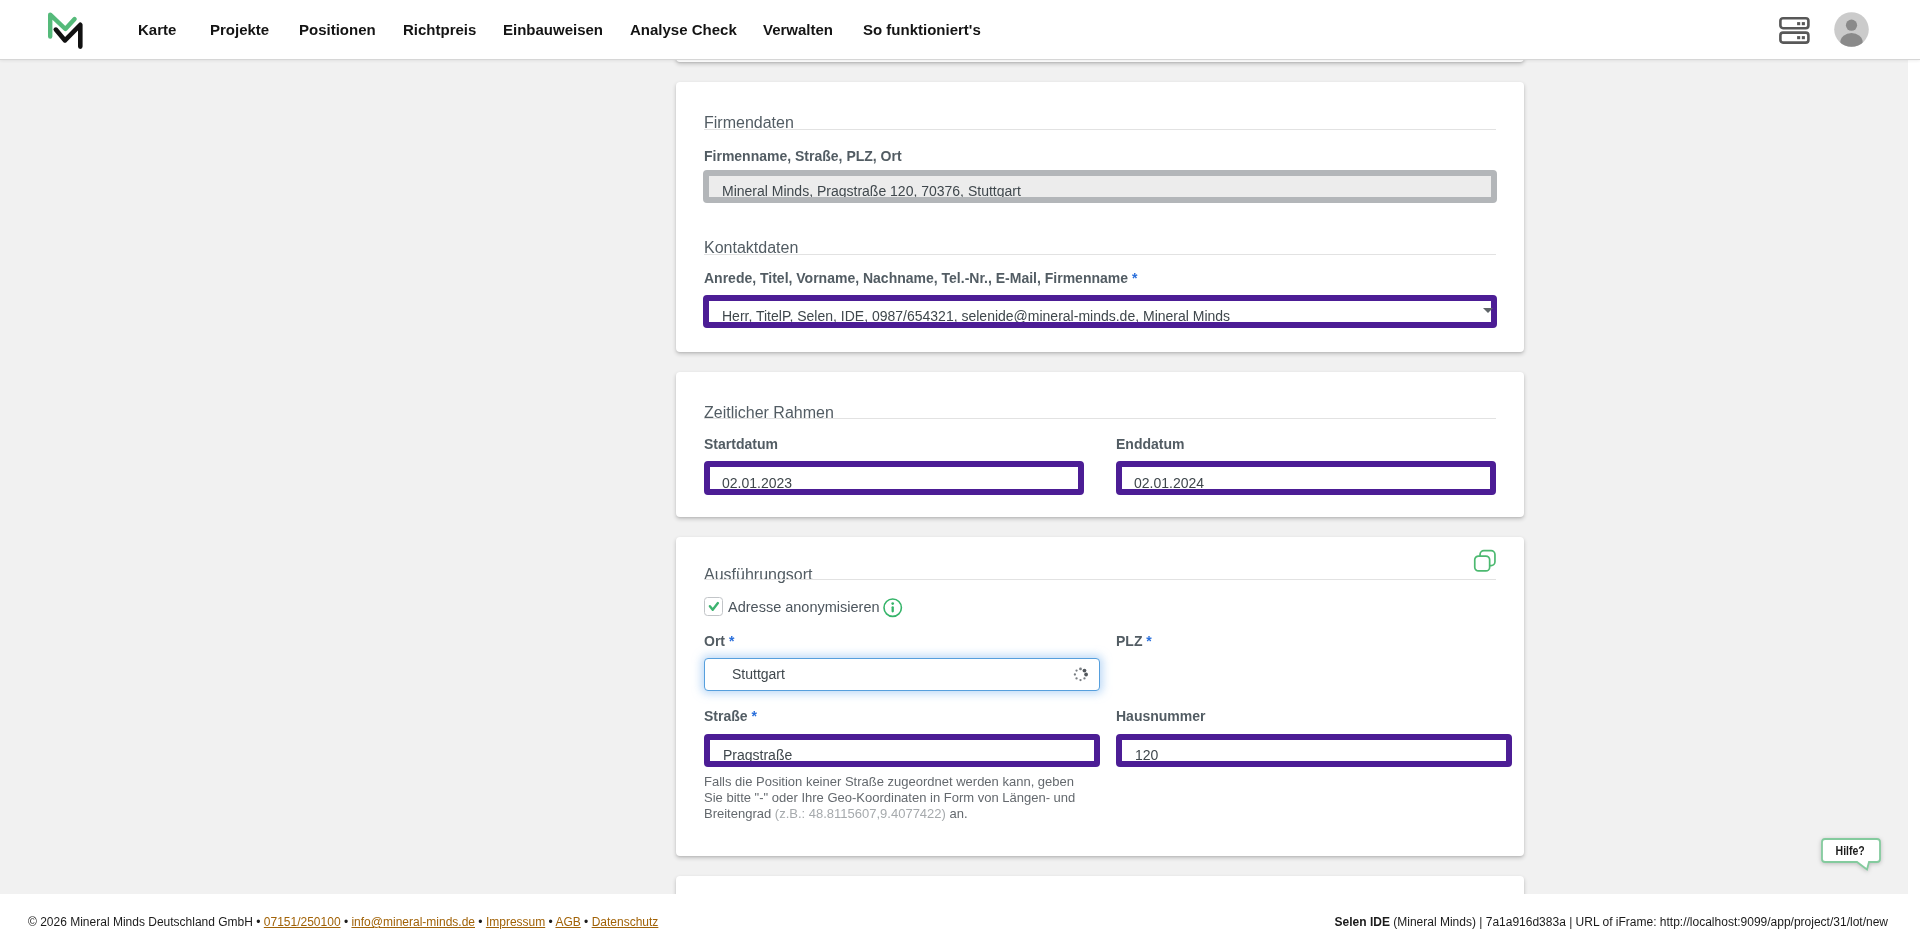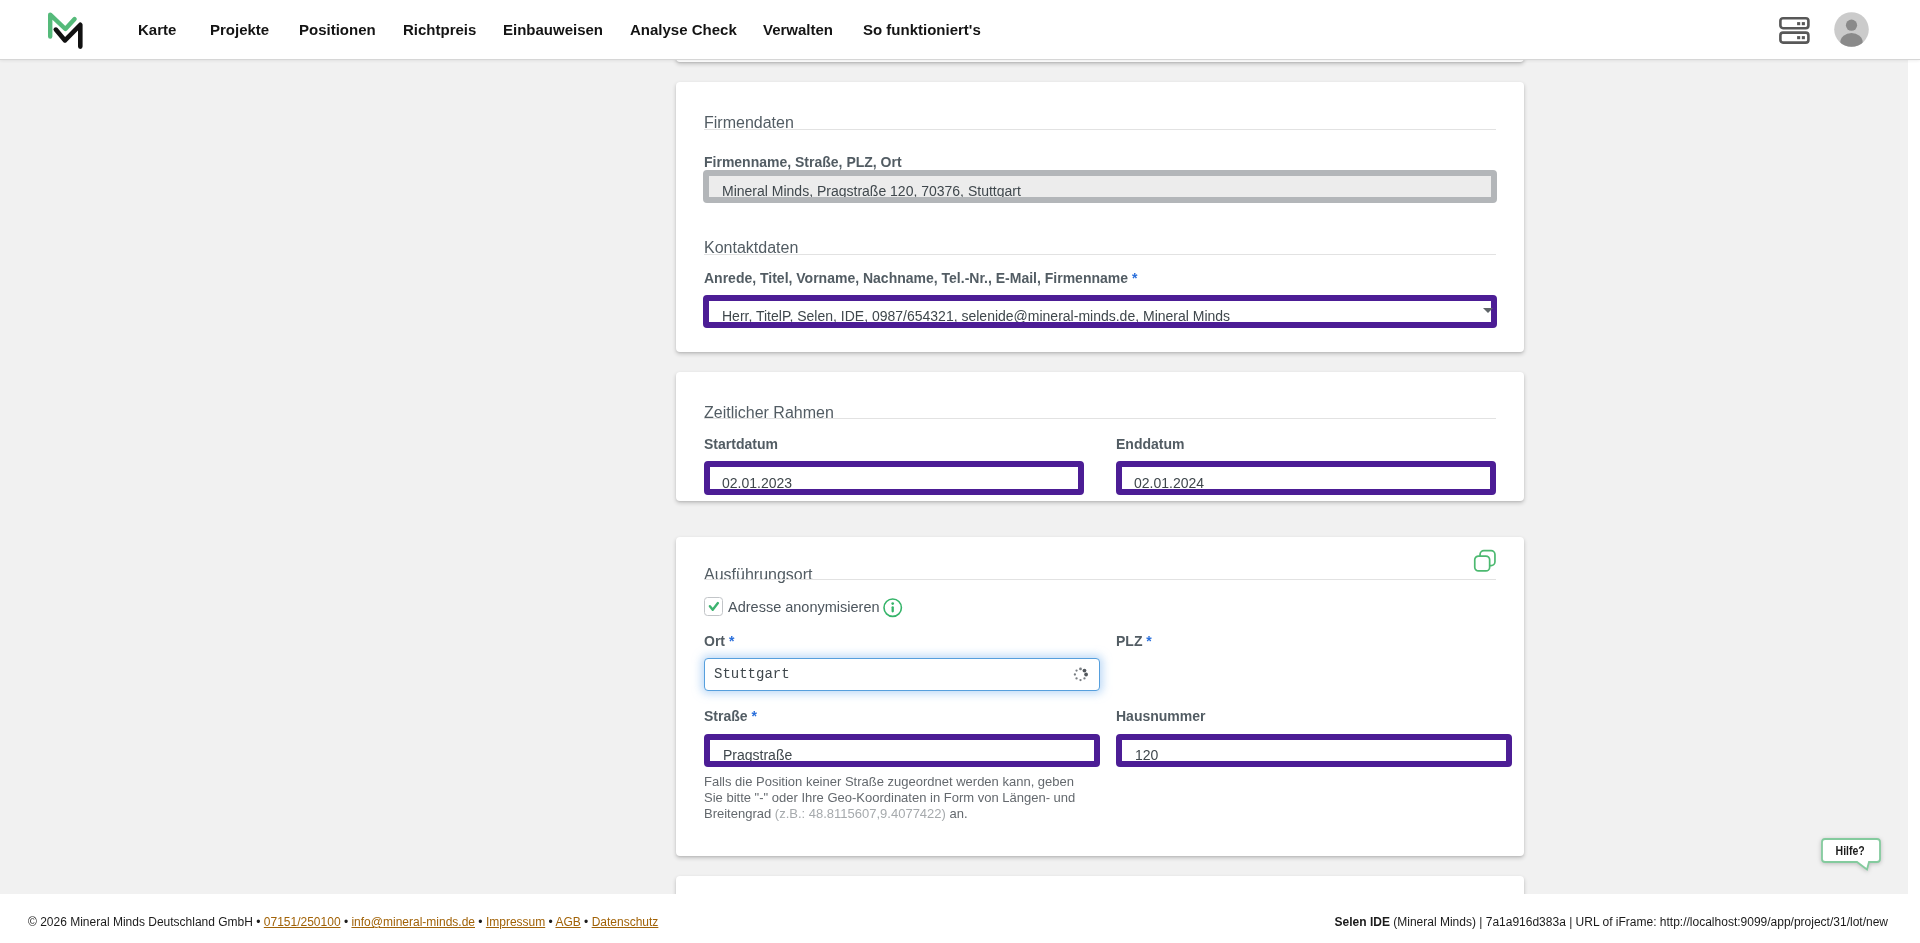--- a/index.html
+++ b/index.html
@@ -16,33 +16,33 @@
   .navicon { position:absolute; }
 
   
   .sbar { position:absolute; right:0; top:60px; width:12px; height:883px; background:#fff; z-index:40; }
 
   
   .card { position:absolute; left:676px; width:848px; background:#fff; border-radius:4px;
           box-shadow:0 2px 4px rgba(0,0,0,.20), 0 1px 2px rgba(0,0,0,.07); }
   .c0 { top:0; height:62px; }
   .c1 { top:82px; height:270px; }
-  .c2 { top:372px; height:129px; }
+  .c2 { top:372px; height:145px; }
   .c3 { top:537px; height:319px; }
   .c4 { top:876px; height:80px; }
 
   .hd { position:absolute; left:28px; font-size:16px; line-height:19px; color:#525c63; white-space:nowrap;margin-top:14px; }
   .divider { position:absolute; left:28px; width:792px; height:1px; background:#e2e2e2; }
   .lbl { position:absolute; font-size:14px; line-height:16px; font-weight:bold; color:#525c63; white-space:nowrap; }
   .req { color:#2a6fdb; font-weight:bold; }
   .inp { position:absolute; height:33px; border:6px solid #4c1d95; border-radius:4px; background:#fff;
          font-size:14px; color:#3f474c; line-height:31px; padding-left:13px; white-space:nowrap; overflow:hidden; }
   .inp.dis { background:#ececec; border-color:#b3b6b9; }
-  .inp.focus { border:1.6px solid #569fdd; line-height:30px; padding-left:9px;
-               box-shadow:0 0 8px 3px rgba(140,190,240,.55);font-family:Liberation Mono, monospace; }
+  .inp.focus { border:1.6px solid #569fdd; line-height:30px; padding-left:27px;
+               box-shadow:0 0 8px 3px rgba(140,190,240,.55); }
   .w-full { left:27px; width:794px; }
   .w-l2 { left:28px; width:380px; }
   .w-r2 { left:440px; width:380px; }
   .w-l3 { left:28px; width:396px; }
   .w-r3 { left:440px; width:396px; }
 
   .caret { position:absolute; left:807px; top:226px; width:0; height:0;
            border-left:5px solid transparent; border-right:5px solid transparent; border-top:5px solid #5f6568; }
 
   .cb { position:absolute; left:28px; top:60px; width:19px; height:19px; border:1px solid #c2c5c8;
@@ -63,21 +63,21 @@
 </style>
 </head>
 <body>
 <div id="page">
 
   <div class="card c0"></div>
 
   <div class="card c1">
     <div class="hd" style="top:16.5px;">Firmendaten</div>
     <div class="divider" style="top:47px;"></div>
-    <div class="lbl" style="left:28px; top:72px;">Firmenname, Straße, PLZ, Ort</div>
+    <div class="lbl" style="left:28px; top:66px;">Firmenname, Straße, PLZ, Ort</div>
     <div class="inp dis w-full" style="top:88px;">Mineral Minds, Pragstraße 120, 70376, Stuttgart</div>
     <div class="hd" style="top:142px;">Kontaktdaten</div>
     <div class="divider" style="top:172px;"></div>
     <div class="lbl" style="left:28px; top:188px;">Anrede, Titel, Vorname, Nachname, Tel.-Nr., E-Mail, Firmenname <span class="req">*</span></div>
     <div class="inp w-full" style="top:213px;">Herr, TitelP, Selen, IDE, 0987/654321, selenide@mineral-minds.de, Mineral Minds</div>
     <div class="caret"></div>
   </div>
 
   <div class="card c2">
     <div class="hd" style="top:16.5px;">Zeitlicher Rahmen</div>

